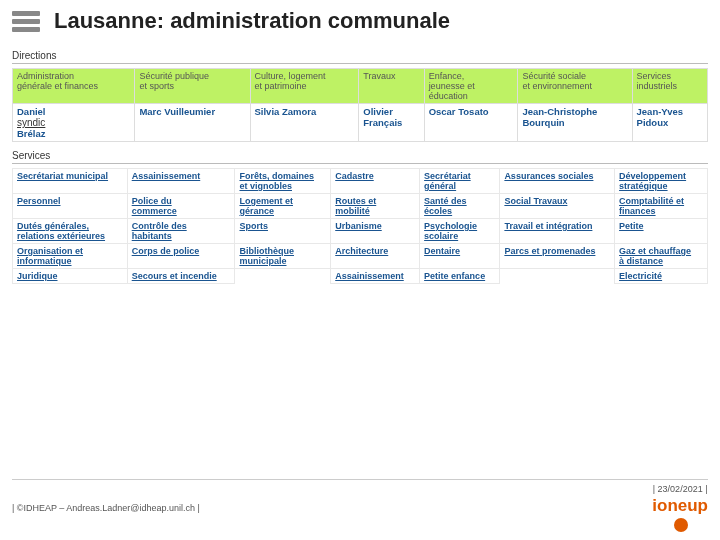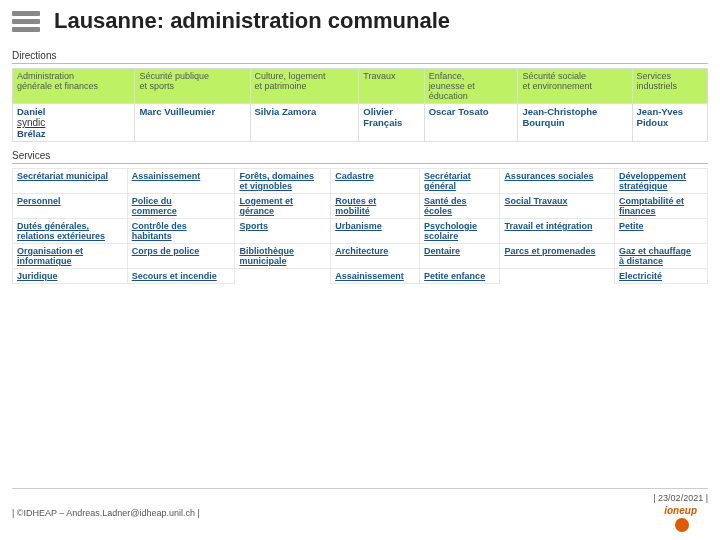--- a/index.html
+++ b/index.html
@@ -117,24 +117,23 @@
       font-size: 9px;
       color: #555;
     }
     .logo-area {
       display: flex;
       align-items: center;
       gap: 2px;
       flex-direction: column;
     }
     .logo-ioneup {
-      font-size: 10px;
+      font-size: 17px;
       font-weight: bold;
       color: #e05a00;
-      font-style: italic;
     }
     .logo-icon {
       display: inline-block;
       width: 14px;
       height: 14px;
       background: #e05a00;
       border-radius: 50%;
       margin-left: 2px;
     }
   </style>

